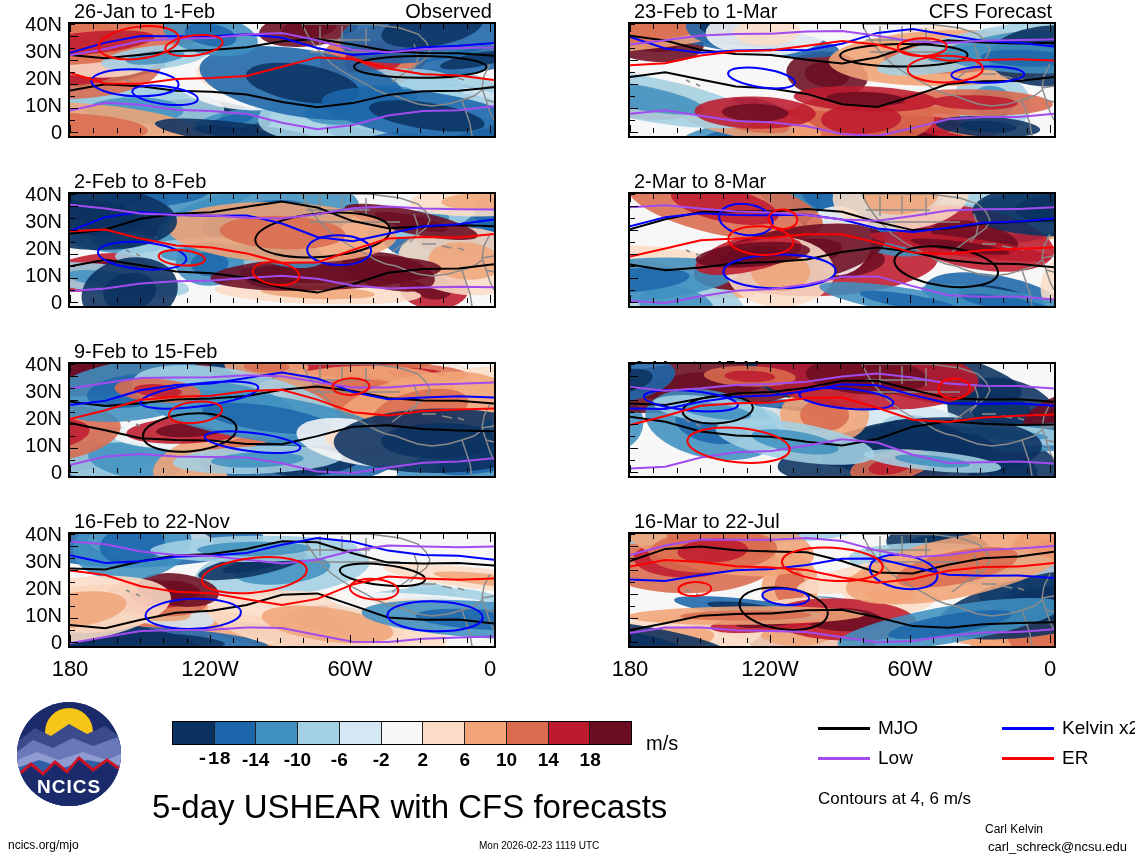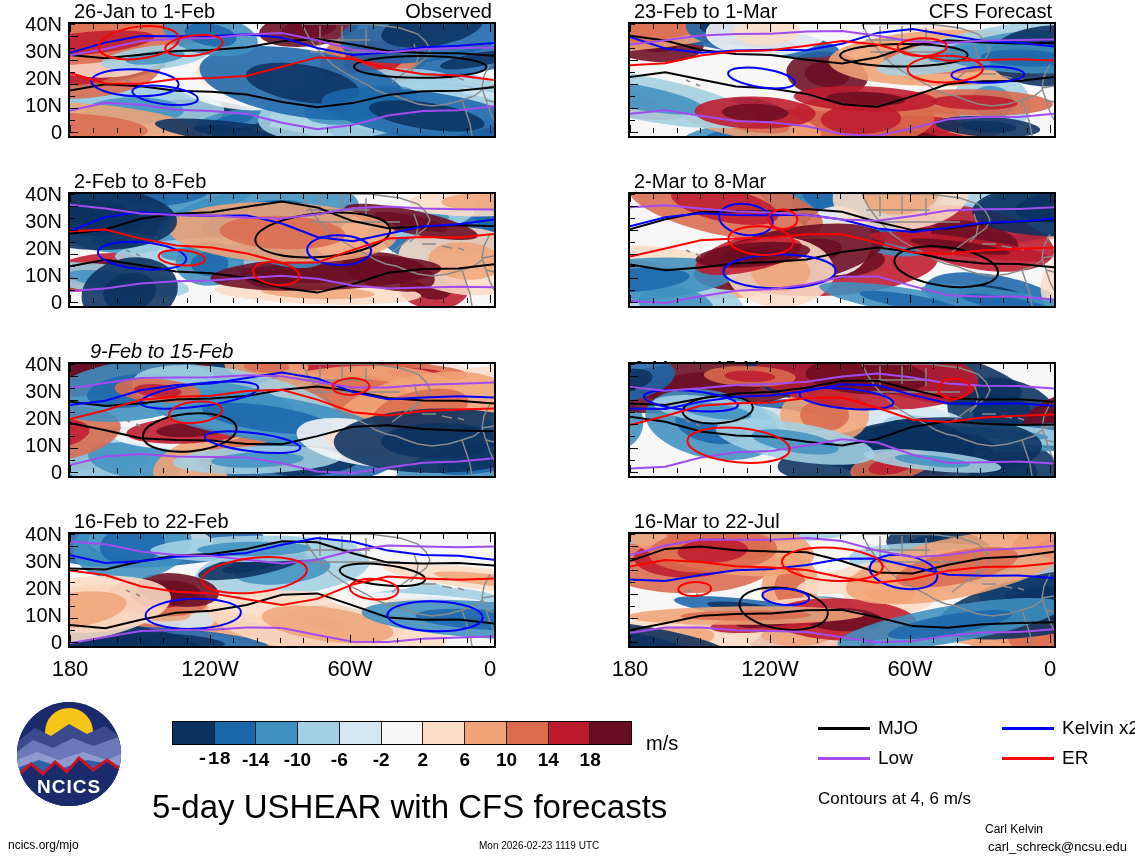--- a/index.html
+++ b/index.html
@@ -565,21 +565,21 @@
     <div class="tickl" style="left: 630px; top: 302px; width: 8px;"></div>
     <div class="tickl" style="left: 630px; top: 290px; width: 5px;"></div>
     <div class="tickl" style="left: 630px; top: 278px; width: 8px;"></div>
     <div class="tickl" style="left: 630px; top: 266px; width: 5px;"></div>
     <div class="tickl" style="left: 630px; top: 254px; width: 8px;"></div>
     <div class="tickl" style="left: 630px; top: 242px; width: 5px;"></div>
     <div class="tickl" style="left: 630px; top: 230px; width: 8px;"></div>
     <div class="tickl" style="left: 630px; top: 218px; width: 5px;"></div>
     <div class="tickl" style="left: 630px; top: 206px; width: 8px;"></div>
     <div class="tickl" style="left: 630px; top: 194px; width: 5px;"></div>
-    <div class="ptitle" style="left: 90px; top: 341px; font-style: italic;">9-Feb to 15-Feb</div>
+    <div class="ptitle" style="left: 74px; top: 341px;">9-Feb to 15-Feb</div>
     <div class="map" style="left: 68px; top: 362px; width: 424px; height: 112px;">
       <svg width="424" height="112" viewBox="0 0 424 112">
         <rect x="0" y="0" width="424" height="112" fill="#f7f7f7"></rect>
         <ellipse cx="4.8" cy="10.2" rx="42.0" ry="29.2" fill="#a3d0e4" opacity="0.88" transform="rotate(-2.8 4.8 10.2)"></ellipse>
         <ellipse cx="4.8" cy="10.2" rx="23.1" ry="16.0" fill="#3f90c0" opacity="0.85" transform="rotate(-2.8 4.8 10.2)"></ellipse>
         <ellipse cx="-4.9" cy="97.1" rx="85.6" ry="19.6" fill="#1c66ab" opacity="0.88" transform="rotate(-2.6 -4.9 97.1)"></ellipse>
         <ellipse cx="-4.9" cy="97.1" rx="47.1" ry="10.8" fill="#0b3160" opacity="0.85" transform="rotate(-2.6 -4.9 97.1)"></ellipse>
         <ellipse cx="285.4" cy="3.4" rx="123.0" ry="22.9" fill="#db6b4f" opacity="0.88" transform="rotate(5.3 285.4 3.4)"></ellipse>
         <ellipse cx="285.4" cy="3.4" rx="67.6" ry="12.6" fill="#be1a2e" opacity="0.85" transform="rotate(5.3 285.4 3.4)"></ellipse>
         <ellipse cx="413.9" cy="97.6" rx="88.3" ry="19.9" fill="#3f90c0" opacity="0.88" transform="rotate(-9.3 413.9 97.6)"></ellipse>
@@ -834,21 +834,21 @@
     <div class="tickl" style="left: 630px; top: 472px; width: 8px;"></div>
     <div class="tickl" style="left: 630px; top: 460px; width: 5px;"></div>
     <div class="tickl" style="left: 630px; top: 448px; width: 8px;"></div>
     <div class="tickl" style="left: 630px; top: 436px; width: 5px;"></div>
     <div class="tickl" style="left: 630px; top: 424px; width: 8px;"></div>
     <div class="tickl" style="left: 630px; top: 412px; width: 5px;"></div>
     <div class="tickl" style="left: 630px; top: 400px; width: 8px;"></div>
     <div class="tickl" style="left: 630px; top: 388px; width: 5px;"></div>
     <div class="tickl" style="left: 630px; top: 376px; width: 8px;"></div>
     <div class="tickl" style="left: 630px; top: 364px; width: 5px;"></div>
-    <div class="ptitle" style="left: 74px; top: 511px;">16-Feb to 22-Feb</div>
+    <div class="ptitle" style="left: 74px; top: 511px;">16-Feb to 22-Nov</div>
     <div class="map" style="left: 68px; top: 532px; width: 424px; height: 112px;">
       <svg width="424" height="112" viewBox="0 0 424 112">
         <rect x="0" y="0" width="424" height="112" fill="#f7f7f7"></rect>
         <ellipse cx="212.4" cy="35.9" rx="87.4" ry="25.8" fill="#a3d0e4" opacity="0.88" transform="rotate(-5.4 212.4 35.9)"></ellipse>
         <ellipse cx="212.4" cy="35.9" rx="48.1" ry="14.2" fill="#3f90c0" opacity="0.85" transform="rotate(-5.4 212.4 35.9)"></ellipse>
         <ellipse cx="182.4" cy="31.2" rx="55.3" ry="10.9" fill="#0b3160" opacity="0.88" transform="rotate(-11.0 182.4 31.2)"></ellipse>
         <ellipse cx="182.4" cy="31.2" rx="30.4" ry="6.0" fill="#0b3160" opacity="0.85" transform="rotate(-11.0 182.4 31.2)"></ellipse>
         <ellipse cx="289.8" cy="104.8" rx="82.2" ry="17.1" fill="#fbddc7" opacity="0.88" transform="rotate(-10.5 289.8 104.8)"></ellipse>
         <ellipse cx="289.8" cy="104.8" rx="45.2" ry="9.4" fill="#f0a478" opacity="0.85" transform="rotate(-10.5 289.8 104.8)"></ellipse>
         <ellipse cx="60.3" cy="101.3" rx="94.0" ry="31.9" fill="#f0a478" opacity="0.88" transform="rotate(-10.0 60.3 101.3)"></ellipse>

